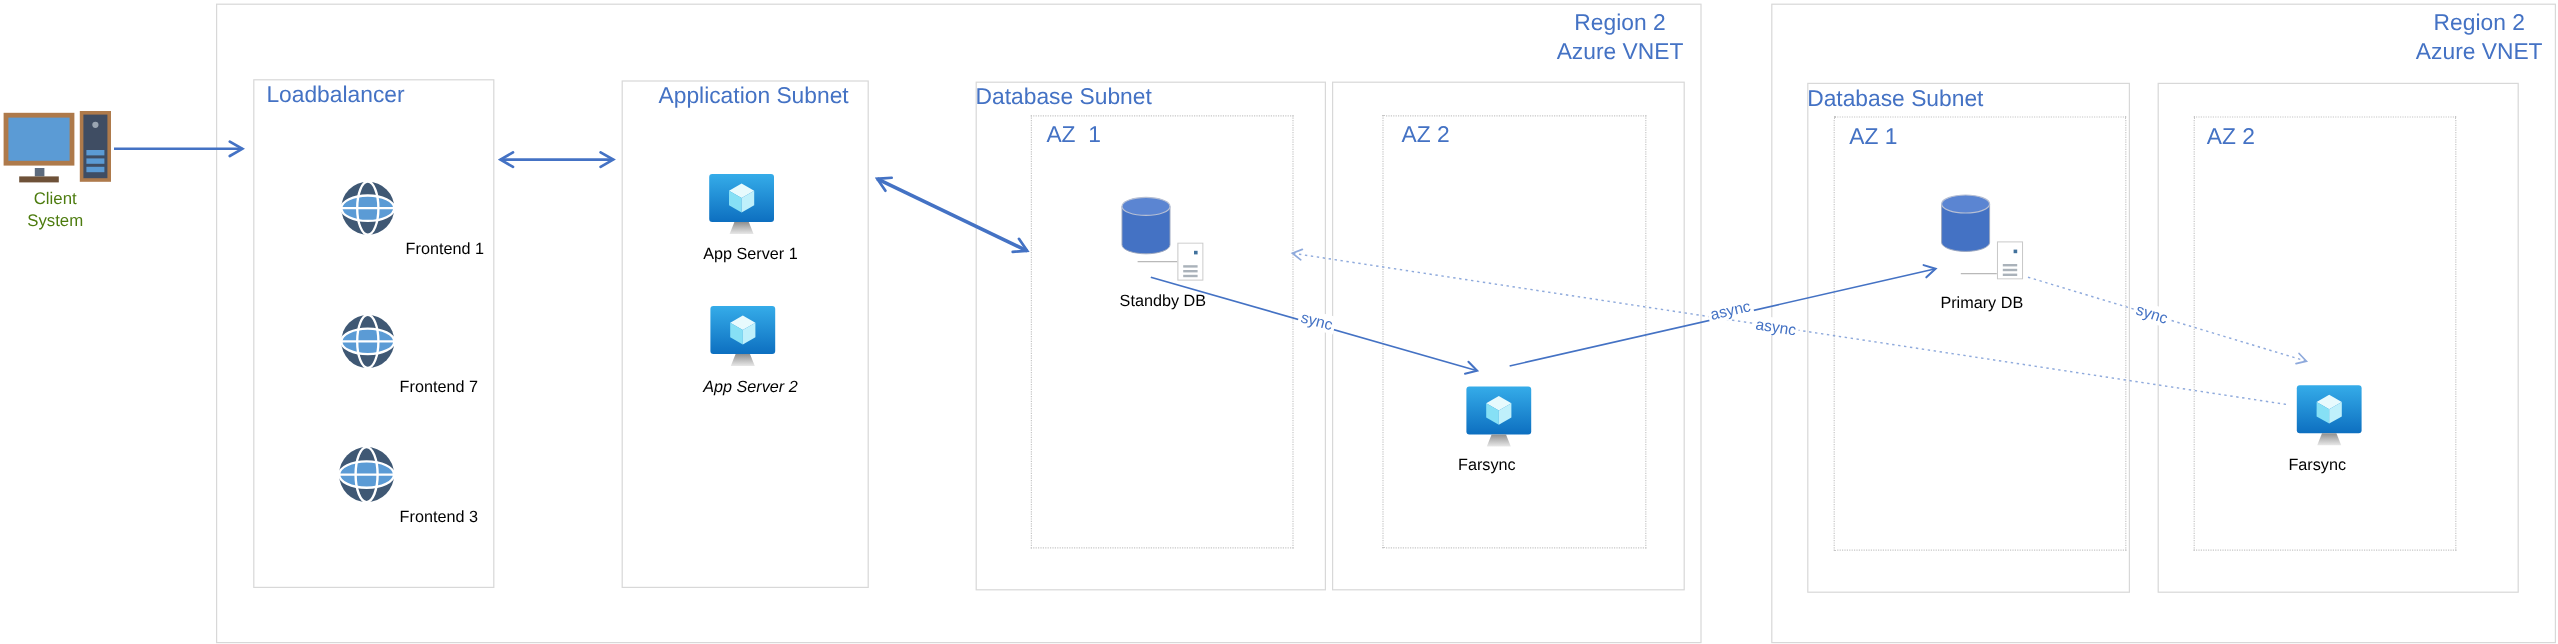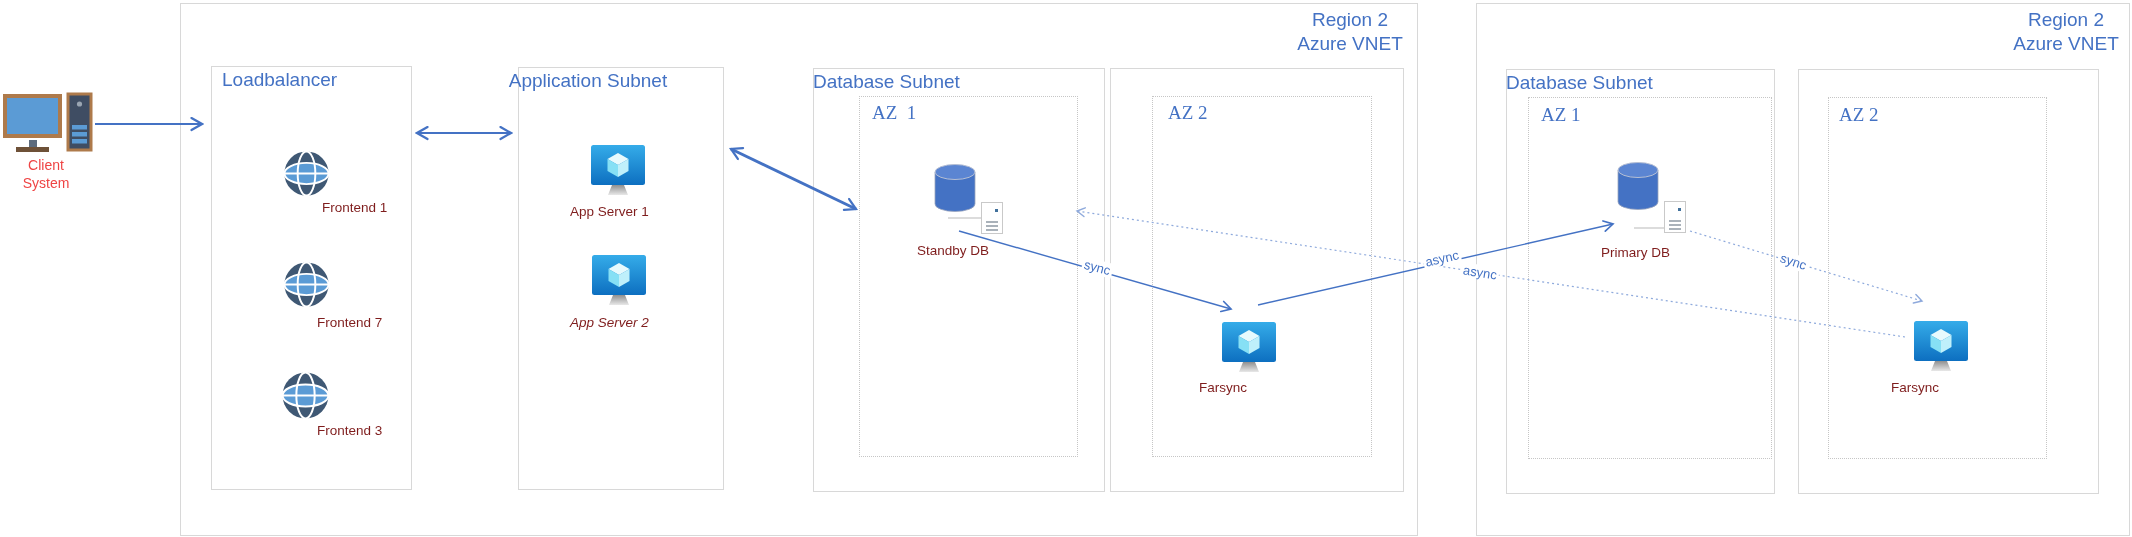--- a/index.html
+++ b/index.html
@@ -5,26 +5,26 @@
   html,body{margin:0;padding:0;background:#ffffff;}
   .canvas{
     position:relative; width:2132px; height:537px; background:#ffffff;
     font-family:"Liberation Sans", sans-serif; overflow:hidden;
   }
   .box{position:absolute; border:1px solid #d8d8d8; background:transparent;}
   .dotted-box{position:absolute; border:1px dotted #c6c6c6; background:transparent;}
   .section-title{position:absolute; color:#4472C4; font-size:19px; line-height:22px; white-space:nowrap;}
   .title-center{text-align:center;}
   .title-right{text-align:left;}
-  .az-label{position:absolute; color:#4472C4; font-size:19px; white-space:pre;font-family:Liberation Serif, serif;}
+  .az-label{position:absolute; color:#4472C4; font-size:19px; white-space:pre;}
   .region-title{position:absolute; color:#4472C4; font-size:19px; line-height:24px; text-align:center;}
   .icon{position:absolute;}
-  .icon-label{position:absolute; font-size:13.5px; color:#7f1d1d; white-space:nowrap;}
+  .icon-label{position:absolute; font-size:13.5px; color:#000000; white-space:nowrap;margin-left:16px;}
   .icon-label.centered{text-align:left; white-space:normal;}
-  .client-label{position:absolute; font-size:14px; line-height:18px; color:#ef4444; text-align:center;}
+  .client-label{position:absolute; font-size:14px; line-height:18px; color:#4d7c0f; text-align:center;}
   .overlay{position:absolute; left:0; top:0; z-index:10; pointer-events:none;}
   .conn-label{
     position:absolute; z-index:12; color:#4472C4; font-size:13px;
     background:#ffffff; padding:0 2px; white-space:nowrap;
   }
 </style>
 </head>
 <body>
 
 <div class="canvas">
@@ -80,21 +80,21 @@
       <ellipse cx="30" cy="30" rx="25" ry="12" fill="#5B9BD5"></ellipse>
       <g stroke="#ffffff" stroke-width="2.2" fill="none">
         <ellipse cx="30" cy="30" rx="25" ry="12"></ellipse>
         <line x1="5" y1="30" x2="55" y2="30"></line>
         <ellipse cx="30" cy="30" rx="10" ry="25"></ellipse>
       </g>
     </svg>
     <div class="icon-label" style="left:317px; top:423px;">Frontend 3</div>
 
     <div class="box" style="left:518px; top:67px; width:204px; height:421px;"></div>
-    <div class="section-title title-center" style="left:506px; top:70px; width:164px;">Application Subnet</div>
+    <div class="section-title title-center" style="left:546px; top:70px; width:164px;">Application Subnet</div>
 
     <svg class="icon" style="left:586px; top:141px;" width="64" height="60" viewBox="0 0 64 60">
       <rect x="5" y="4" width="54" height="40" rx="2.5" fill="url(#vmGrad)"></rect>
       <polygon points="32,12 42.5,18 32,24 21.5,18" fill="#e7fafd"></polygon>
       <polygon points="21.5,18 32,24 32,36 21.5,30" fill="#86e0f5"></polygon>
       <polygon points="42.5,18 32,24 32,36 42.5,30" fill="#bff0fb"></polygon>
       <polygon points="26,44 38,44 42,54 22,54" fill="url(#standGrad)"></polygon>
     </svg>
     <div class="icon-label centered" style="left:570px; top:204px; width:100px;">App Server 1</div>
 

